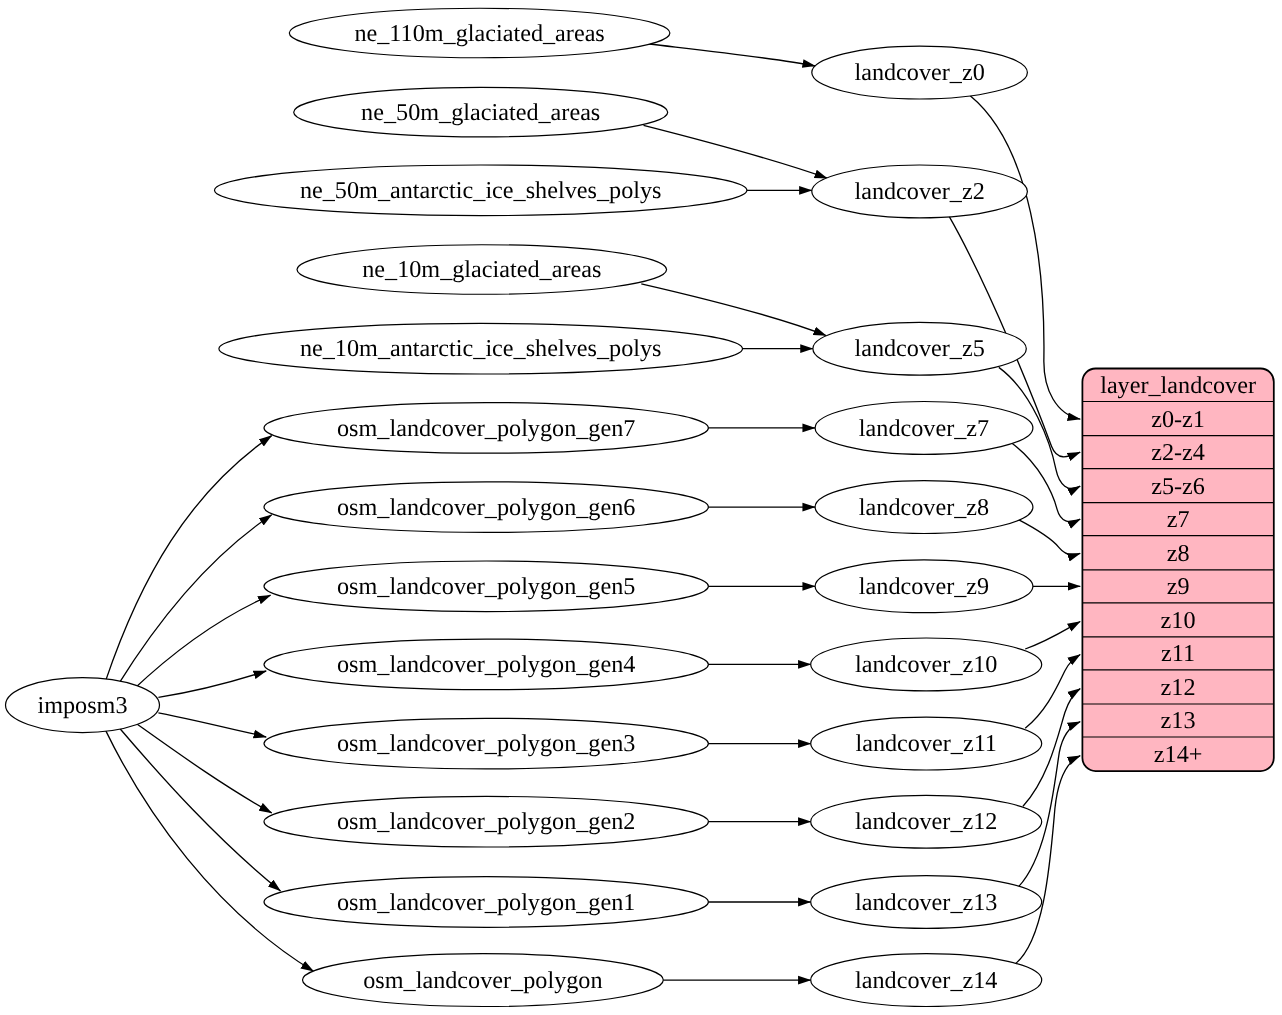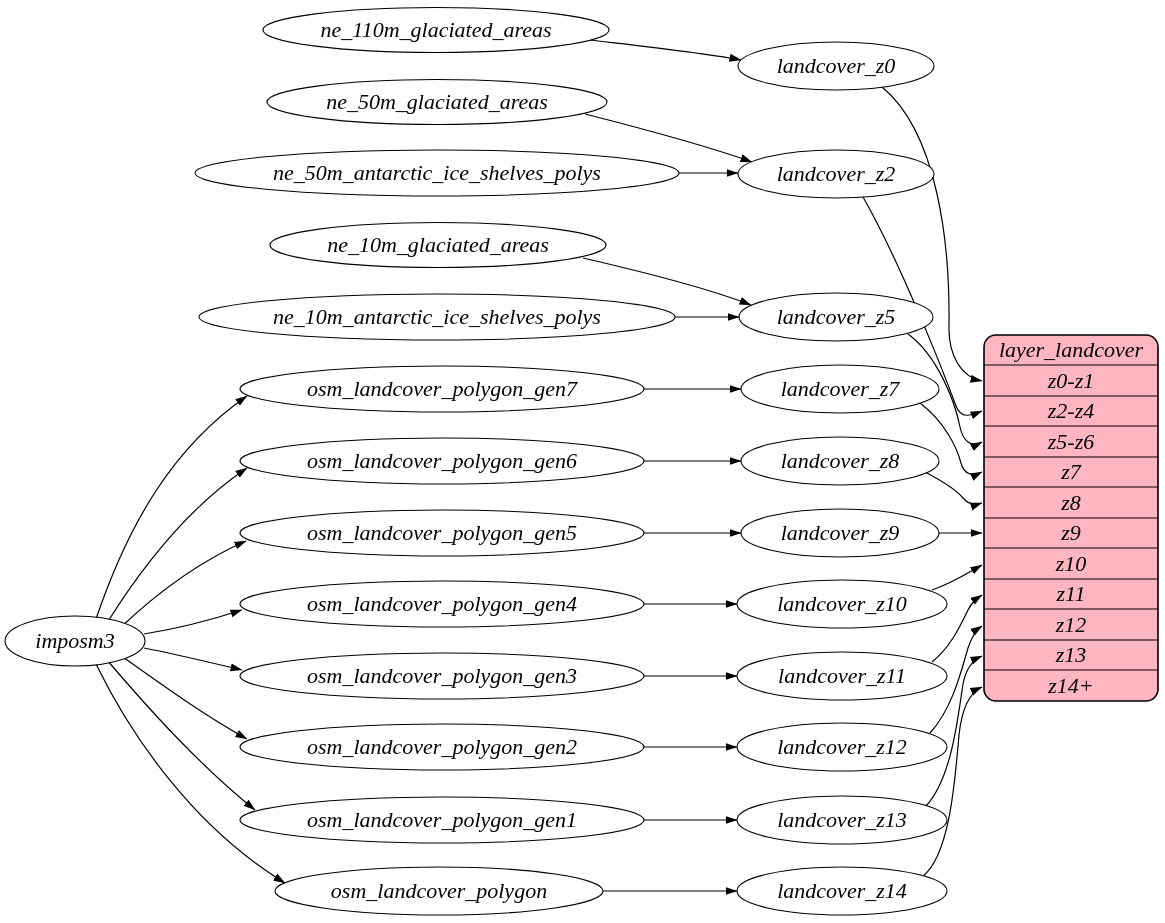--- a/index.html
+++ b/index.html
@@ -1,16 +1,16 @@
 <!DOCTYPE html>
 <html><head>
 <meta charset="utf-8">
 <style>
   html, body { margin: 0; padding: 0; background: #ffffff; }
-  .canvas { width: 1165px; height: 923px; position: relative; font-style: italic; }
+  .canvas { width: 1165px; height: 923px; position: relative; }
   svg { display: block; font-family: "Liberation Serif", "DejaVu Serif", serif; font-size: 22px; }
   .node ellipse { fill: #ffffff; stroke: #000000; stroke-width: 1.1px; }
   .node text { fill: #000000; text-anchor: middle; }
   .edge { fill: none; stroke: #000000; stroke-width: 1.2px; }
   .tbl-outline { stroke: #000000; stroke-width: 1.6px; }
   .tbl-sep { stroke: #000000; stroke-width: 1.1px; }
   .tbl text { fill: #000000; text-anchor: middle; }
 </style>
 </head>
 <body>

